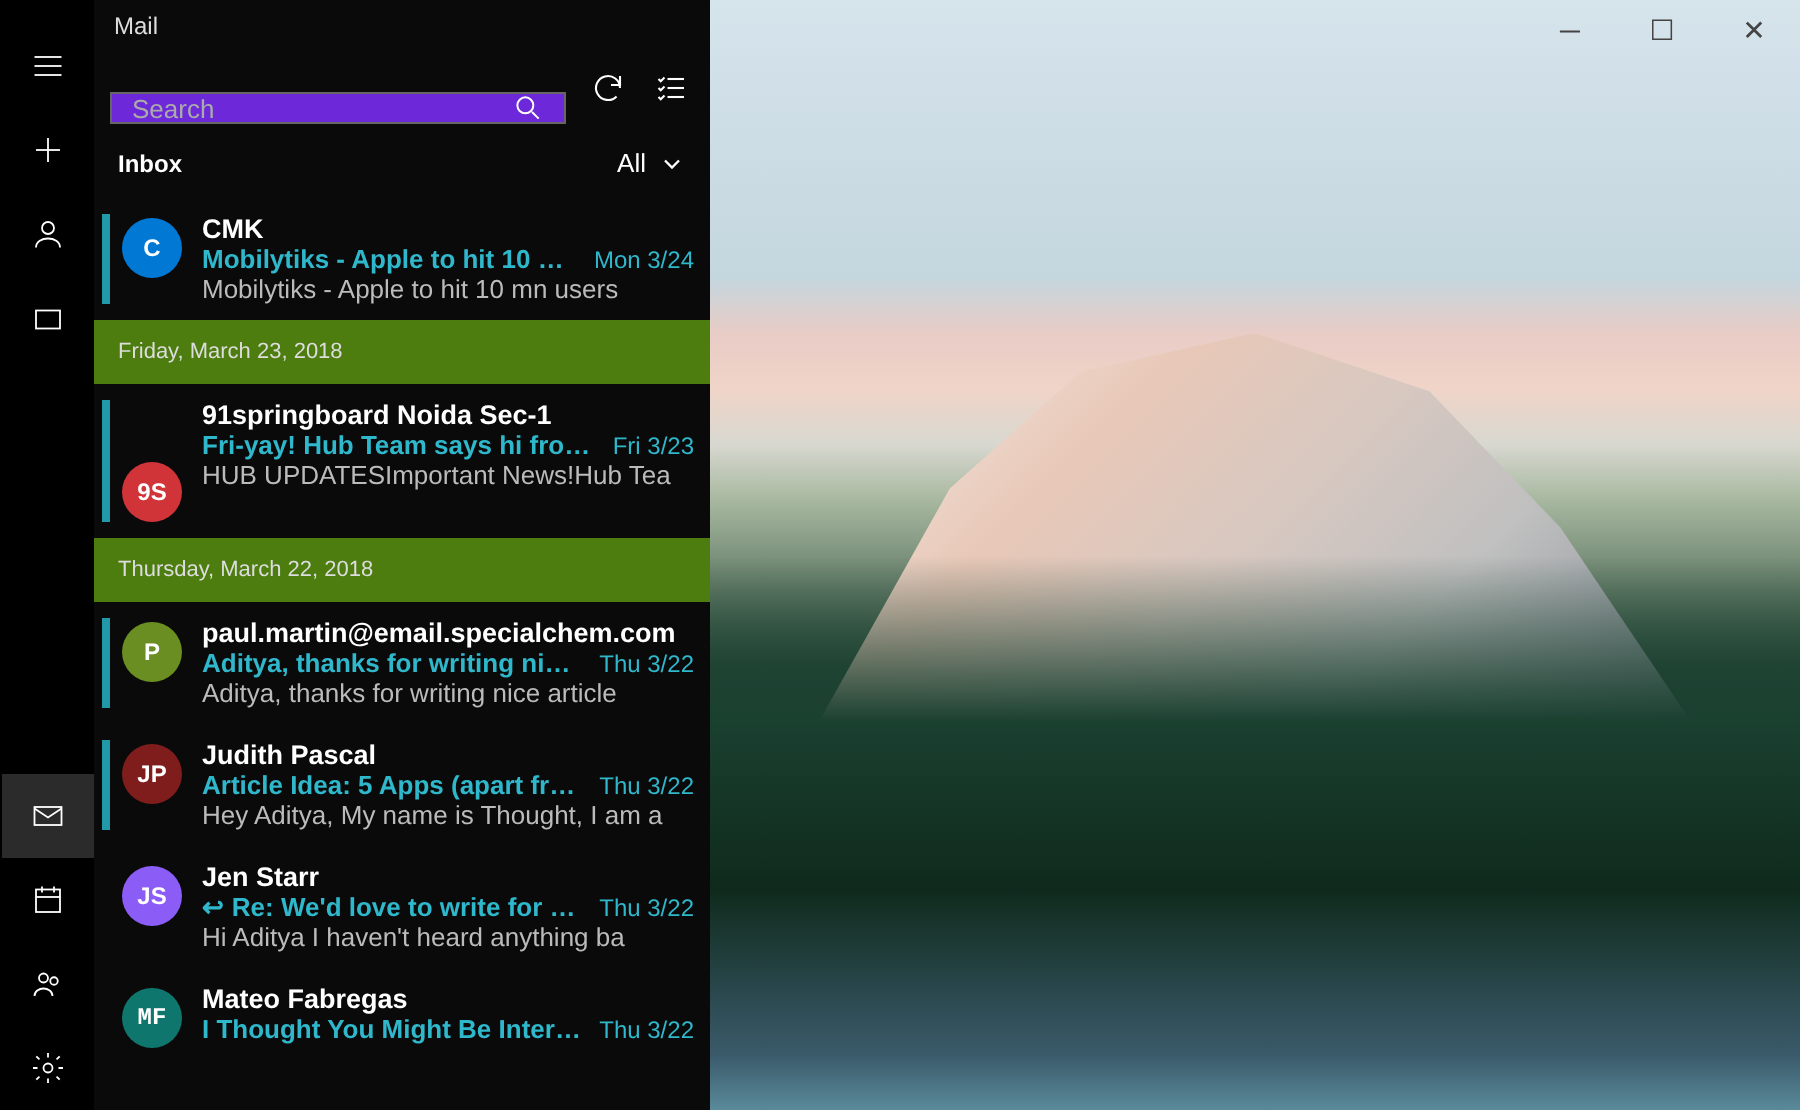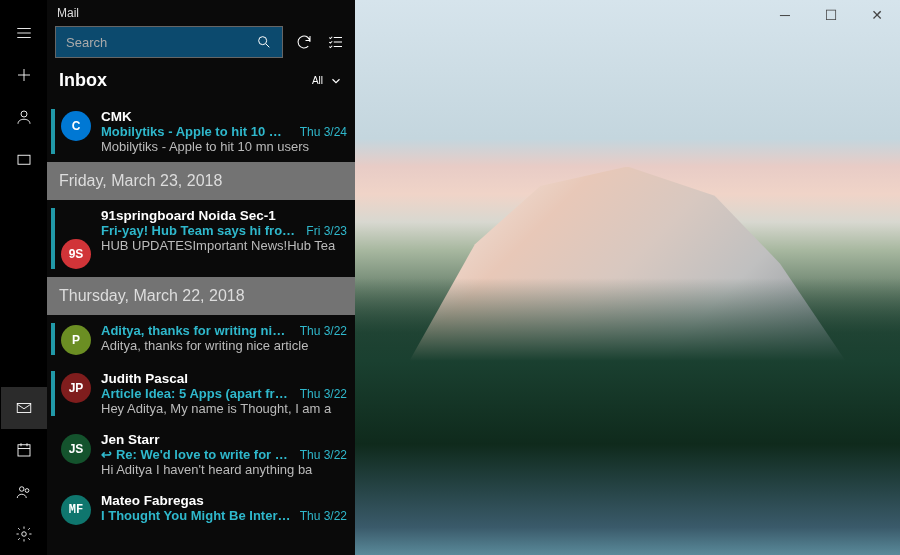--- a/index.html
+++ b/index.html
@@ -6,30 +6,30 @@
 html, body { width: 900px; height: 555px; overflow: hidden; }
 .app { display: flex; width: 100%; height: 100%; background: #000; }
 .leftrail { width: 47px; background: #000; display: flex; flex-direction: column; align-items: center; padding-top: 12px; }
 .leftrail .rail-btn { width: 46px; height: 42px; display: flex; align-items: center; justify-content: center; color: #fff; cursor: pointer; }
 .leftrail .rail-btn.active { background: #2b2b2b; }
 .leftrail .spacer { flex: 1; }
 .leftrail svg { width: 18px; height: 18px; stroke: #fff; fill: none; stroke-width: 1.2; }
 .panel { width: 308px; background: #0a0a0a; display: flex; flex-direction: column; color: #fff; overflow: hidden; }
 .title { font-size: 12px; color: #ddd; padding: 6px 10px 4px; }
 .toprow { display: flex; align-items: center; gap: 10px; padding: 2px 8px 8px; }
-.search { flex: 1; height: 32px; border: 1px solid #666; display: flex; align-items: center; padding: 0 10px; background: #0c4a6e; }
+.search { flex: 1; height: 16px; border: 1px solid #666; display: flex; align-items: center; padding: 0 10px; background: #6d28d9; margin-top: 20px; }
 .search input { flex: 1; background: transparent; border: none; outline: none; color: #ccc; font-size: 13px; }
 .search input::placeholder { color: #aaa; }
 .icon-btn { width: 22px; height: 22px; display: flex; align-items: center; justify-content: center; cursor: pointer; }
 .icon-btn svg { width: 18px; height: 18px; stroke: #fff; fill: none; stroke-width: 1.4; }
 .header { display: flex; align-items: center; justify-content: space-between; padding: 4px 12px 10px; }
-.header h2 { font-size: 18px; font-weight: 600; color: #fff; }
-.filter { display: flex; align-items: center; gap: 6px; font-size: 10px; color: #fff; cursor: pointer; text-align: center; }
+.header h2 { font-size: 12px; font-weight: 600; color: #fff; }
+.filter { display: flex; align-items: center; gap: 6px; font-size: 13px; color: #fff; cursor: pointer; text-align: center; }
 .list { flex: 1; overflow-y: hidden; }
-.date-sep { background: #737373; color: #ddd; font-size: 16px; padding: 10px 12px; }
+.date-sep { background: #4d7c0f; color: #ddd; font-size: 11px; padding: 10px 12px; }
 .item { display: flex; align-items: flex-start; padding: 8px 8px 8px 4px; cursor: pointer; position: relative; }
 .item .accent { width: 4px; align-self: stretch; background: #2199a8; margin-right: 6px; }
 .item.noaccent .accent { background: transparent; }
 .avatar { width: 30px; height: 30px; border-radius: 50%; display: flex; align-items: center; justify-content: center; font-size: 12px; font-weight: 600; color: #fff; flex-shrink: 0; margin-right: 10px; margin-top: 2px; }
 .content { flex: 1; min-width: 0; }
 .sender { font-size: 13.5px; font-weight: 600; color: #fff; white-space: nowrap; overflow: hidden; text-overflow: ellipsis; }
 .subj-row { display: flex; align-items: baseline; gap: 8px; }
 .subject { font-size: 13px; color: #2fb8cc; white-space: nowrap; overflow: hidden; text-overflow: ellipsis; flex: 1; font-weight: 600; }
 .date { font-size: 12px; color: #2fb8cc; flex-shrink: 0; }
 .preview { font-size: 13px; color: #bbb; white-space: nowrap; overflow: hidden; text-overflow: ellipsis; }
@@ -136,21 +136,21 @@
       </div>
     </div>
     <div class="list" id="list">
         <div class="item">
           <div class="accent"></div>
           <div class="avatar" style="background: rgb(0, 120, 212);">C</div>
           <div class="content">
             <div class="sender">CMK</div>
             <div class="subj-row">
               <div class="subject"><span>Mobilytiks - Apple to hit 10 mn users</span></div>
-              <div class="date">Thu 3/24</div>
+              <div class="date">Mon 3/24</div>
             </div>
             <div class="preview">Mobilytiks - Apple to hit 10 mn users</div>
           </div>
         </div>
         <div class="date-sep">Friday, March 23, 2018</div>
         <div class="item">
           <div class="accent"></div>
           <div class="avatar" style="background: rgb(209, 52, 56); margin-top: 31px;">9S</div>
           <div class="content">
             <div class="sender">91springboard Noida Sec-1</div>
@@ -159,20 +159,21 @@
               <div class="date">Fri 3/23</div>
             </div>
             <div class="preview">HUB UPDATESImportant News!Hub Tea</div>
           </div>
         </div>
         <div class="date-sep">Thursday, March 22, 2018</div>
         <div class="item">
           <div class="accent"></div>
           <div class="avatar" style="background: rgb(107, 142, 35);">P</div>
           <div class="content">
+            <div class="sender">paul.martin@email.specialchem.com</div>
             <div class="subj-row">
               <div class="subject"><span>Aditya, thanks for writing nice article</span></div>
               <div class="date">Thu 3/22</div>
             </div>
             <div class="preview">Aditya, thanks for writing nice article</div>
           </div>
         </div>
         <div class="item">
           <div class="accent"></div>
           <div class="avatar" style="background: #7f1d1d;">JP</div>
@@ -180,21 +181,21 @@
             <div class="sender">Judith Pascal</div>
             <div class="subj-row">
               <div class="subject"><span>Article Idea: 5 Apps (apart from Link</span></div>
               <div class="date">Thu 3/22</div>
             </div>
             <div class="preview">Hey Aditya, My name is Thought, I am a</div>
           </div>
         </div>
         <div class="item noaccent">
           <div class="accent"></div>
-          <div class="avatar" style="background: #14532d; text-align: center;">JS</div>
+          <div class="avatar" style="background: #8b5cf6; text-align: center;">JS</div>
           <div class="content">
             <div class="sender">Jen Starr</div>
             <div class="subj-row">
               <div class="subject"><span class="reply-arrow">↩</span><span>Re: We'd love to write for you  (3)</span></div>
               <div class="date">Thu 3/22</div>
             </div>
             <div class="preview">Hi Aditya I haven't heard anything ba</div>
           </div>
         </div>
         <div class="item noaccent">

